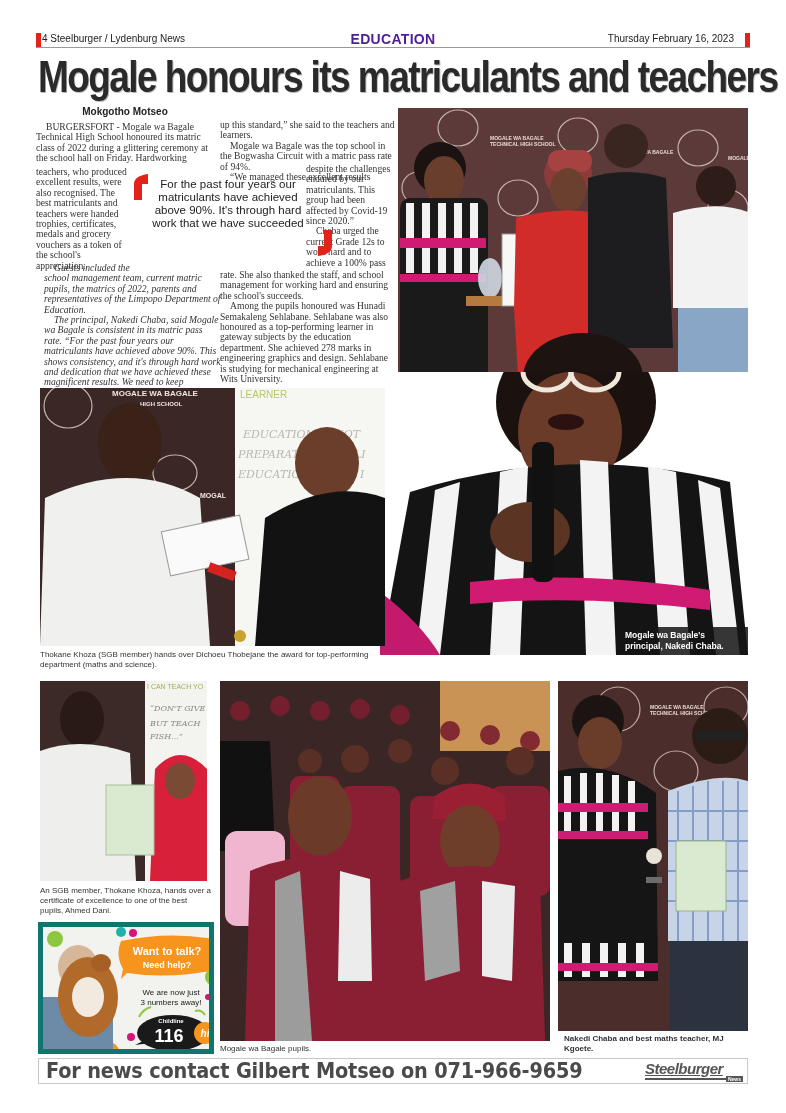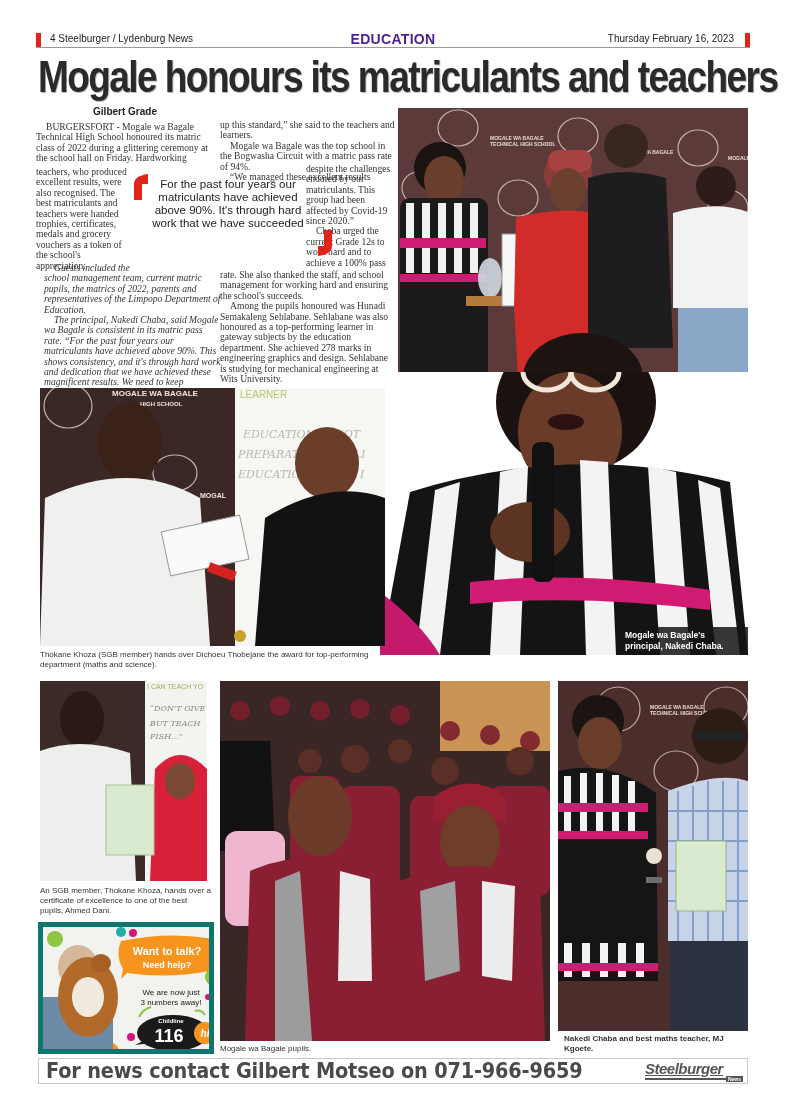--- a/index.html
+++ b/index.html
@@ -1,21 +1,21 @@
 <!DOCTYPE html>
 <html><head>
 <meta charset="utf-8">
 <style>
   * { box-sizing: border-box; margin: 0; padding: 0; }
   html, body { width: 786px; height: 1113px; background: #ffffff; overflow: hidden; }
   body { position: relative; font-family: "Liberation Serif", serif; color: #222; }
 
   .abs { position: absolute; }
   .folio-mark { position: absolute; top: 0; width: 5px; height: 14px; background: #e2231a; }
-  .folio-left { left: 50px; top: 33px; font: 10px "Liberation Sans", sans-serif; color: #222; text-align: center; }
+  .folio-left { left: 42px; top: 33px; font: 10px "Liberation Sans", sans-serif; color: #222; text-align: center; }
   .folio-center { left: 0; width: 786px; top: 31px; text-align: center; font: bold 14px "Liberation Sans", sans-serif; color: #4c1d95; letter-spacing: 0.3px; }
   .folio-right { right: 52px; top: 33px; font: 10px "Liberation Sans", sans-serif; color: #222; }
   .folio-rule { left: 36px; top: 47px; width: 714px; height: 1px; background: #999; }
 
   .headline { left: 38px; top: 52px; width: 710px; font: bold 43px "Liberation Sans", sans-serif; color: #2a2a2a; letter-spacing: -1.8px; transform: scaleX(0.86) scaleY(1.02); transform-origin: left top; white-space: nowrap; text-shadow: 1px 1px 0 #bbb; }
 
   
   .byline { left: 36px; top: 106px; width: 178px; text-align: center; font: bold 10px "Liberation Sans", sans-serif; color: #222; }
   .body-text { font: 9.6px/10.4px "Liberation Serif", serif; color: #333; text-align: left; }
   .col1a { left: 36px; top: 122px; width: 178px; }
@@ -64,21 +64,21 @@
 
 <div class="abs folio-mark" style="left:36px;top:33px;"></div>
 <div class="abs folio-left">4 Steelburger / Lydenburg News</div>
 <div class="abs folio-center">EDUCATION</div>
 <div class="abs folio-right">Thursday February 16, 2023</div>
 <div class="abs folio-mark" style="left:745px;top:33px;"></div>
 <div class="abs folio-rule"></div>
 
 <h1 class="abs headline">Mogale honours its matriculants and teachers</h1>
 
-<div class="abs byline">Gilbert Grade</div>
+<div class="abs byline">Mokgotho Motseo</div>
 
 <p class="abs body-text col1a indent">BURGERSFORT - Mogale wa Bagale Technical High School honoured its matric class of 2022 during a glittering ceremony at the school hall on Friday. Hardworking</p>
 <p class="abs body-text col1b">teachers, who produced excellent results, were also recognised. The best matriculants and teachers were handed trophies, certificates, medals and grocery vouchers as a token of the school's appreciation.</p>
 <div class="abs body-text col1c" style="top:263px;">
   <p class="indent">Guests included the</p>
   <p>school management team, current matric pupils, the matrics of 2022, parents and representatives of the Limpopo Department of Education.</p>
   <p class="indent">The principal, Nakedi Chaba, said Mogale wa Bagale is consistent in its matric pass rate. “For the past four years our matriculants have achieved above 90%. This shows consistency, and it's through hard work and dedication that we have achieved these magnificent results. We need to keep</p>
 </div>
 
 <div class="abs body-text col2a">

